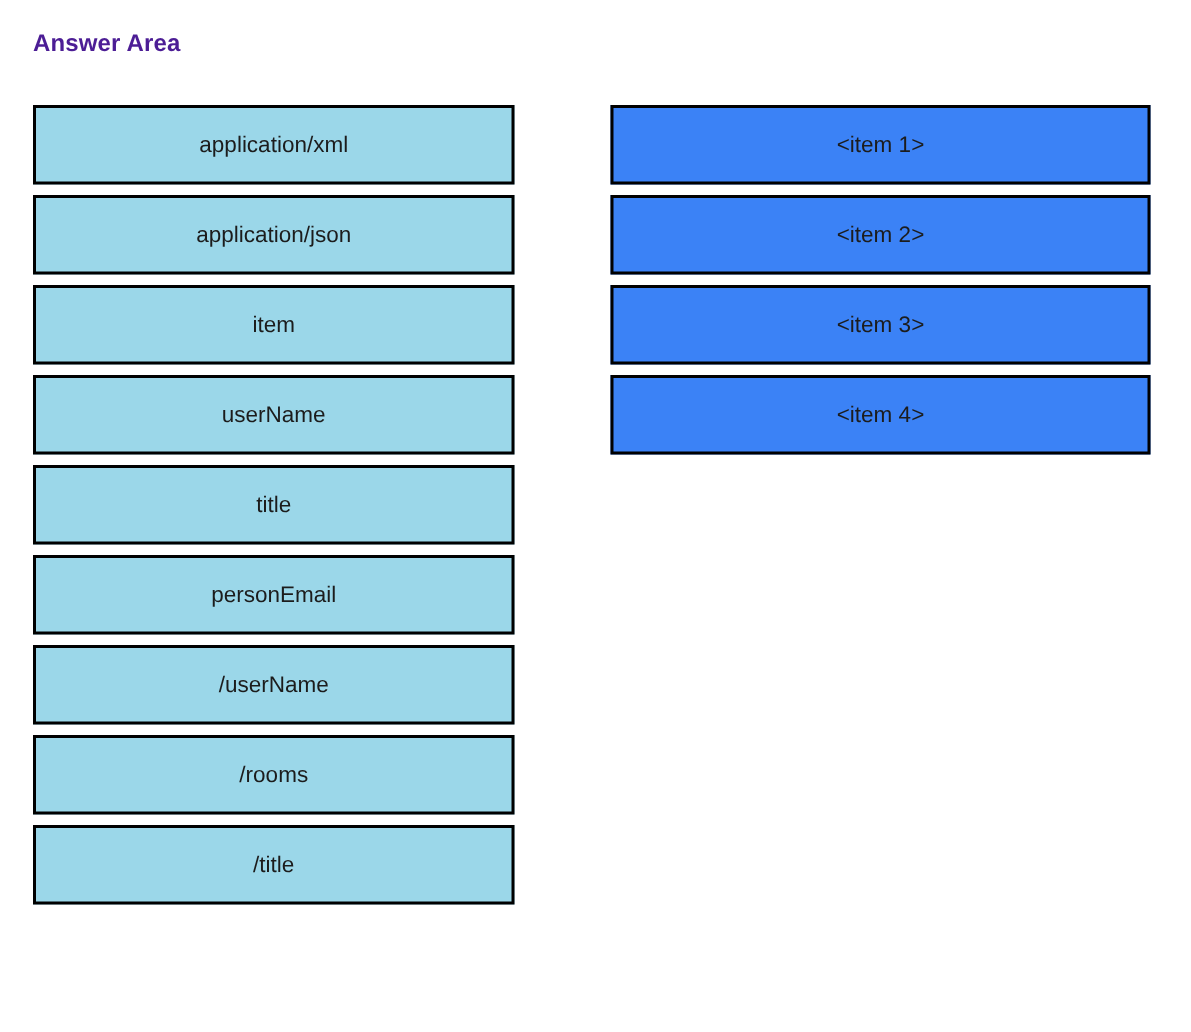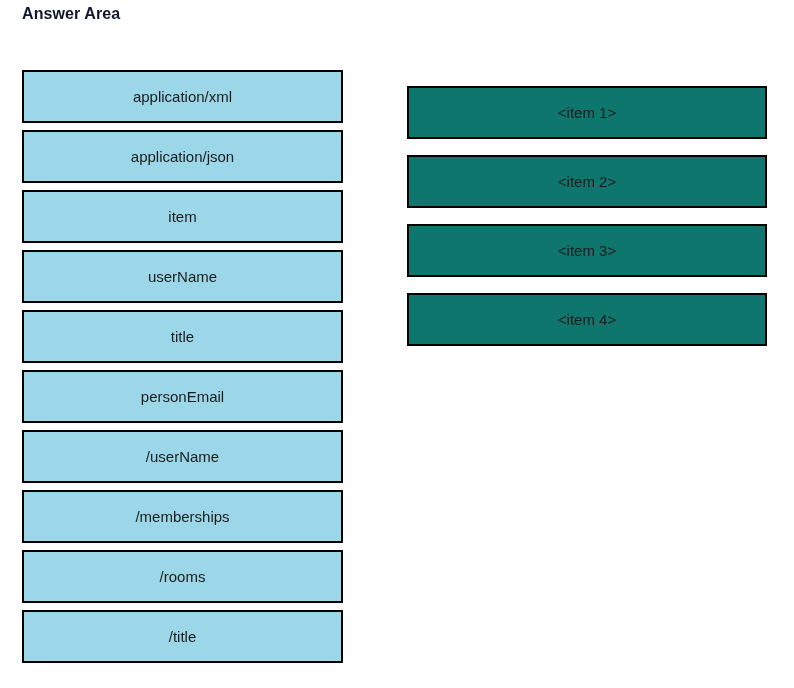--- a/index.html
+++ b/index.html
@@ -14,24 +14,24 @@
     font-family: "Liberation Sans", sans-serif;
     overflow: hidden;
   }
   #page-root {
     position: absolute;
     inset: 0;
   }
   .page-title {
     position: absolute;
     left: 22px;
-    top: 4px;
+    top: 20px;
     font-size: 16px;
     font-weight: bold;
-    color: #0f172a;
+    color: #4c1d95;
     letter-spacing: 0.1px;
     line-height: 20px;
     white-space: nowrap;
   }
   .columns {
     position: absolute;
     left: 0;
     top: 70px;
     width: 794px;
   }
@@ -60,22 +60,21 @@
     color: #1c1c1c;
     line-height: 1;
     text-align: center;
     white-space: nowrap;
     overflow: hidden;
   }
   .tile-source {
     background: #9BD7E9;
   }
   .tile-target {
-    background: #0f766e;
-    margin-top: 16px;
+    background: #3b82f6;
   }
 </style>
 </head>
 <body>
 
 <div id="page-root">
 
   <div class="page-title">Answer Area</div>
 
   <div class="columns">
@@ -96,23 +95,20 @@
       <div class="tile tile-source">
         <span>title</span>
       </div>
       <div class="tile tile-source">
         <span>personEmail</span>
       </div>
       <div class="tile tile-source">
         <span>/userName</span>
       </div>
       <div class="tile tile-source">
-        <span>/memberships</span>
-      </div>
-      <div class="tile tile-source">
         <span>/rooms</span>
       </div>
       <div class="tile tile-source">
         <span>/title</span>
       </div>
     </div>
 
     <div class="column column-right">
       <div class="tile tile-target">
         <span>&lt;item 1&gt;</span>

